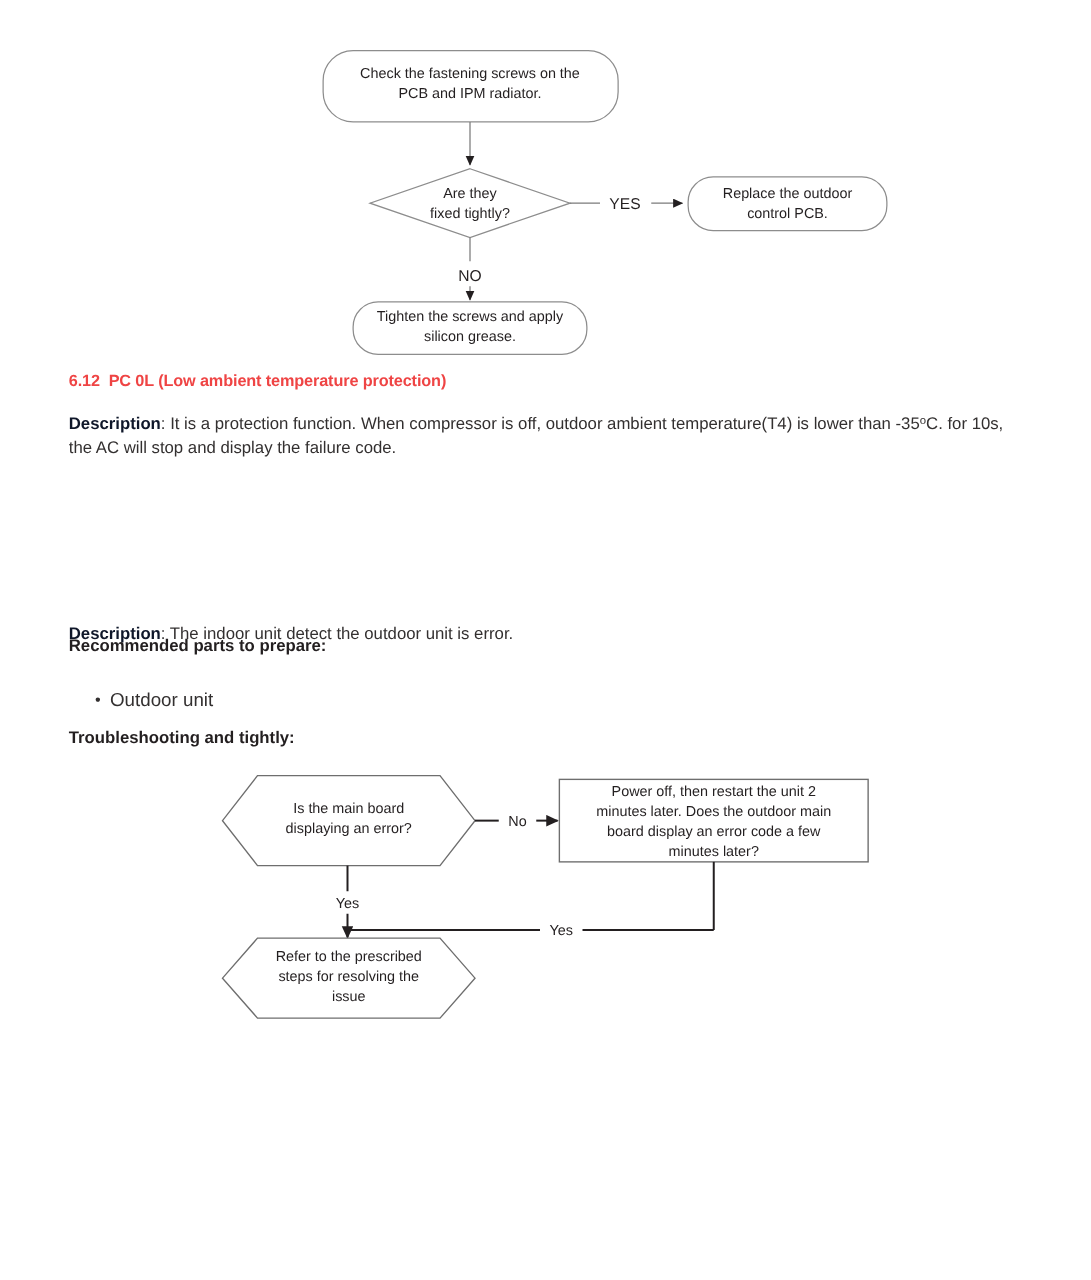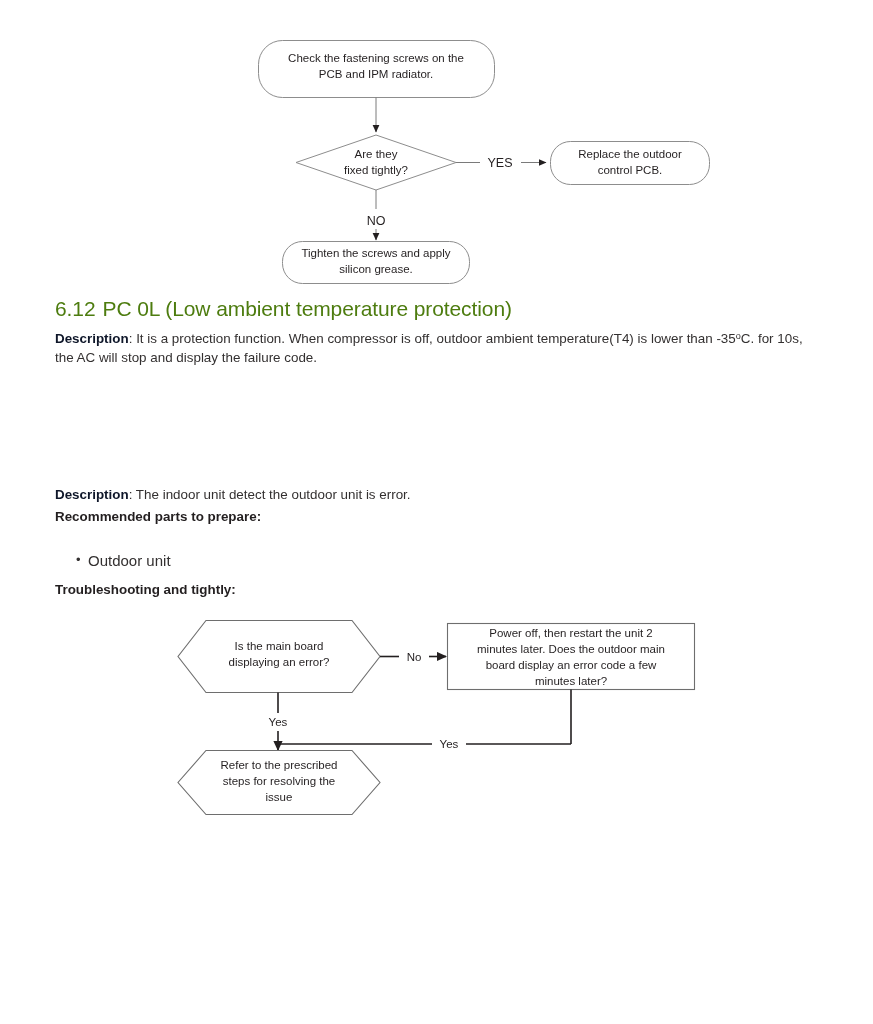--- a/index.html
+++ b/index.html
@@ -83,24 +83,24 @@
     fill: none;
   }
 
   
   .txt {
     position: absolute;
     left: 55px;
   }
   h2.section-heading {
     margin: 0;
-    font-size: 21px;
-    font-weight: normal;
+    font-size: 13px;
+    font-weight: bold;
     letter-spacing: -0.1px;
-    color: #4d7c0f;
+    color: #ef4444;
     font-family: "Liberation Sans", "DejaVu Sans", sans-serif;
     white-space: nowrap;
   }
   .section-num {
     margin-right: 7px;
   }
   p.body-text {
     margin: 0;
     font-size: 13.4px;
     line-height: 18.5px;
@@ -195,21 +195,21 @@
 
   <h2 class="section-heading txt" style="top:297px;">
     <span class="section-num">6.12</span><span>PC 0L (Low ambient temperature protection)</span>
   </h2>
 
   <p class="body-text txt" style="top:330px;"><b>Description</b><span>: </span><span>It is a protection function. When compressor is off, outdoor ambient temperature(T4) is lower than -35</span><sup class="deg">o</sup><span>C. for 10s, the AC will stop and display the failure code.</span></p>
 
 
 
 
-  <p class="body-text txt" style="top:486px;"><b>Description</b><span>: The indoor unit detect the outdoor unit is error.</span></p>
+  <p class="body-text txt" style="top:498px;"><b>Description</b><span>: The indoor unit detect the outdoor unit is error.</span></p>
 
   <p class="lead-label txt" style="top:508px;">Recommended parts to prepare:</p>
 
   <ul class="parts-list txt" style="top:552px;">
     <li>Outdoor unit</li>
   </ul>
 
   <p class="lead-label txt" style="top:581px;">Troubleshooting and tightly:</p>
 
   <div class="flow-bottom">

